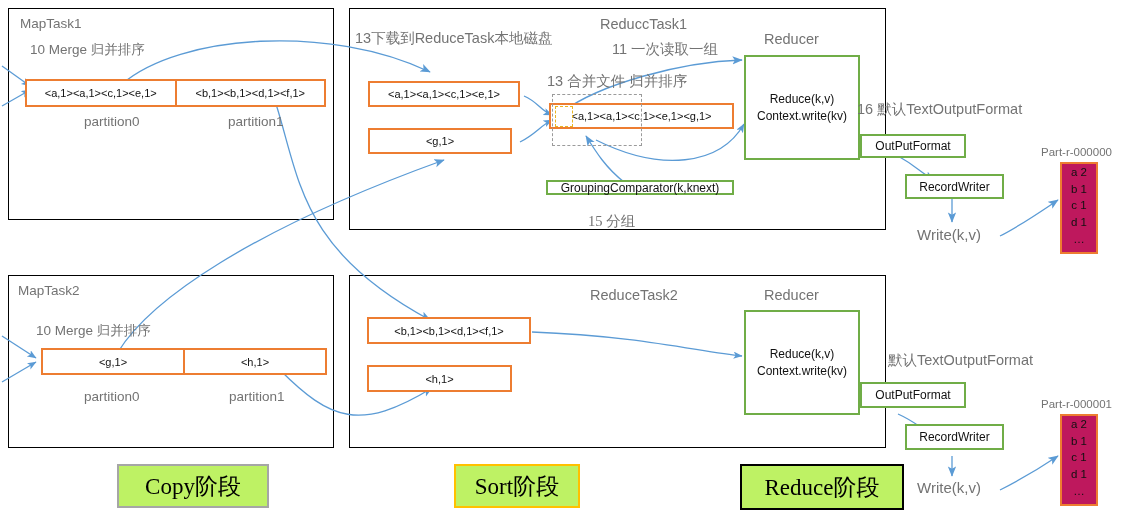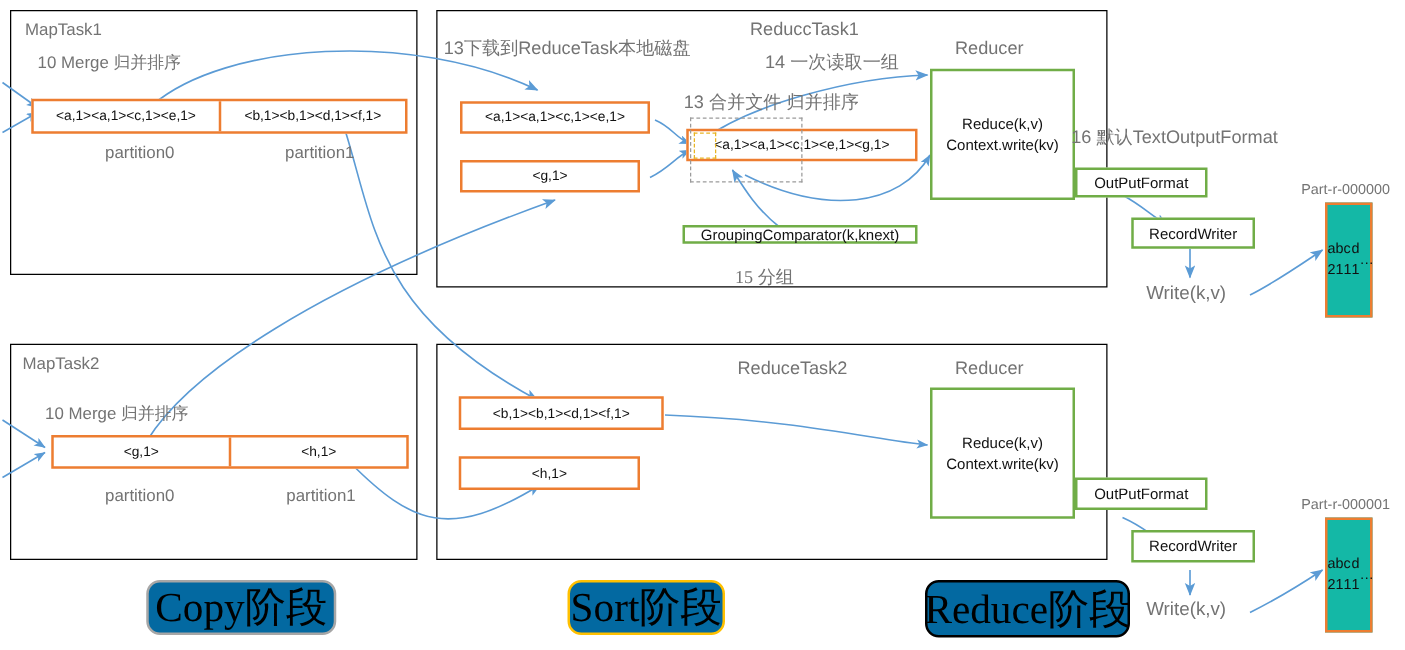--- a/index.html
+++ b/index.html
@@ -91,42 +91,41 @@
   }
   .dash-yellow{
     border:1.6px dashed #E8B423;
     background:transparent;
     z-index:8;
   }
 
   
   .part-box{
     border:2px solid #ED7D31;
-    background:#14b8a6;
-    display:flex;
-    flex-direction:row;
+    background:#be185d;
+    display:flex;
+    flex-direction:column;
     align-items:center;
     justify-content:flex-start;
     font-size:11.5px;
     line-height:1.45;
     color:#111111;
     z-index:6;
   }
   .part-box span{display:block;}
 
   
   .stage-box{
     font-family:"Liberation Serif","DejaVu Serif",serif;
     display:flex;align-items:center;justify-content:center;
-    font-size:33px;
+    font-size:23px;
     color:#000000;
-    background:#0369a1;
+    background:#bef264;
     z-index:7;
     white-space:nowrap;
-    border-radius:11px;
   }
   .stage-copy{border:2px solid #A6A6A6;}
   .stage-sort{border:2px solid #FFC000;}
   .stage-reduce{border:2px solid #000000;}
 </style>
 </head>
 <body>
 
 <div id="stage">
 
@@ -199,21 +198,21 @@
   <div class="abs kv-split" style="left:41px;top:348px;width:286px;height:27px;">
     <div>&lt;g,1&gt;</div>
     <div>&lt;h,1&gt;</div>
   </div>
   <div class="abs lbl s13" style="left:84px;top:389px;">partition0</div>
   <div class="abs lbl s13" style="left:229px;top:389px;">partition1</div>
 
   <div class="abs task-box" style="left:349px;top:8px;width:537px;height:222px;"></div>
   <div class="abs lbl s14" style="left:600px;top:16px;">ReduccTask1</div>
   <div class="abs lbl s14" style="left:355px;top:29px;">13下载到ReduceTask本地磁盘</div>
-  <div class="abs lbl s14" style="left:612px;top:40px;">14 一次读取一组</div>
+  <div class="abs lbl s14" style="left:612px;top:40px;">11 一次读取一组</div>
   <div class="abs lbl s14" style="left:547px;top:72px;">13 合并文件 归并排序</div>
 
   <div class="abs kv-box" style="left:368px;top:81px;width:152px;height:26px;">&lt;a,1&gt;&lt;a,1&gt;&lt;c,1&gt;&lt;e,1&gt;</div>
   <div class="abs kv-box" style="left:368px;top:128px;width:144px;height:26px;">&lt;g,1&gt;</div>
 
   <div class="abs dash-gray" style="left:552px;top:94px;width:90px;height:52px;"></div>
   <div class="abs kv-box" style="left:549px;top:103px;width:185px;height:26px;">&lt;a,1&gt;&lt;a,1&gt;&lt;c,1&gt;&lt;e,1&gt;&lt;g,1&gt;</div>
   <div class="abs dash-yellow" style="left:555px;top:106px;width:18px;height:21px;"></div>
 
   <div class="abs green-box" style="left:546px;top:180px;width:188px;height:15px;">GroupingComparator(k,knext)</div>
@@ -244,20 +243,21 @@
 
   <div class="abs kv-box" style="left:367px;top:317px;width:164px;height:27px;">&lt;b,1&gt;&lt;b,1&gt;&lt;d,1&gt;&lt;f,1&gt;</div>
   <div class="abs kv-box" style="left:367px;top:365px;width:145px;height:27px;">&lt;h,1&gt;</div>
 
   <div class="abs lbl s14" style="left:764px;top:287px;">Reducer</div>
   <div class="abs green-box reducer-body" style="left:744px;top:310px;width:116px;height:105px;">
     <div>Reduce(k,v)</div>
     <div>Context.write(kv)</div>
   </div>
 
+  <div class="abs lbl s14" style="left:888px;top:351px;">默认TextOutputFormat</div>
   <div class="abs green-box" style="left:860px;top:382px;width:106px;height:26px;">OutPutFormat</div>
   <div class="abs green-box" style="left:905px;top:424px;width:99px;height:26px;">RecordWriter</div>
   <div class="abs lbl s15" style="left:917px;top:479px;">Write(k,v)</div>
 
   <div class="abs lbl s11" style="left:1041px;top:398px;">Part-r-000001</div>
   <div class="abs part-box" style="left:1060px;top:414px;width:38px;height:92px;">
     <span>a 2</span>
     <span>b 1</span>
     <span>c 1</span>
     <span>d 1</span>

